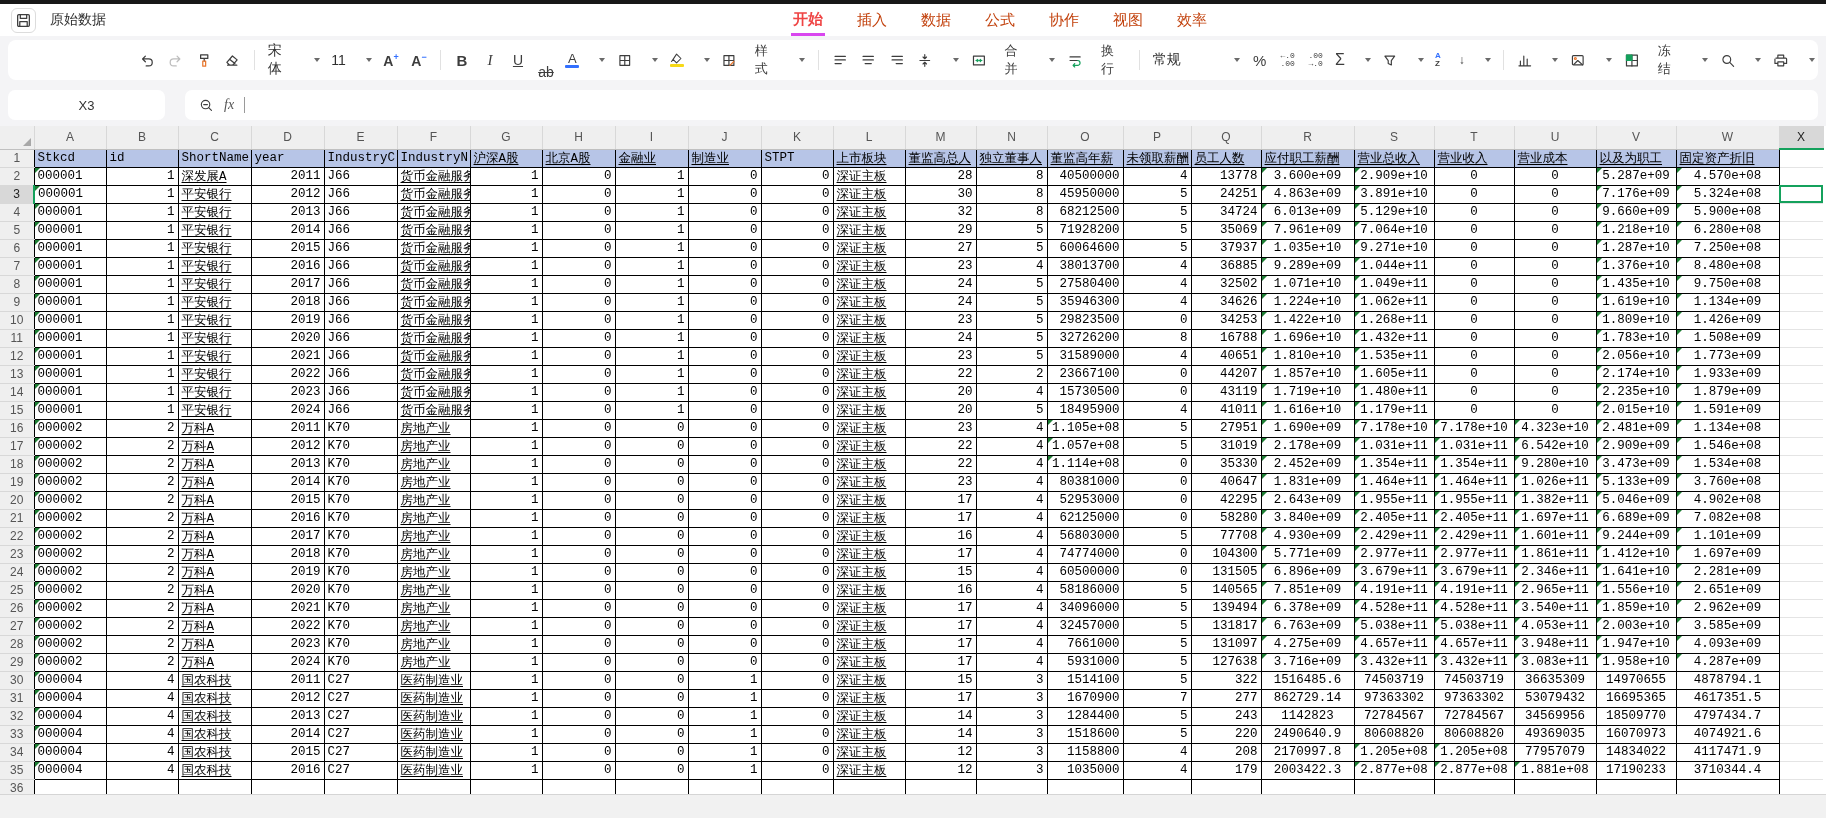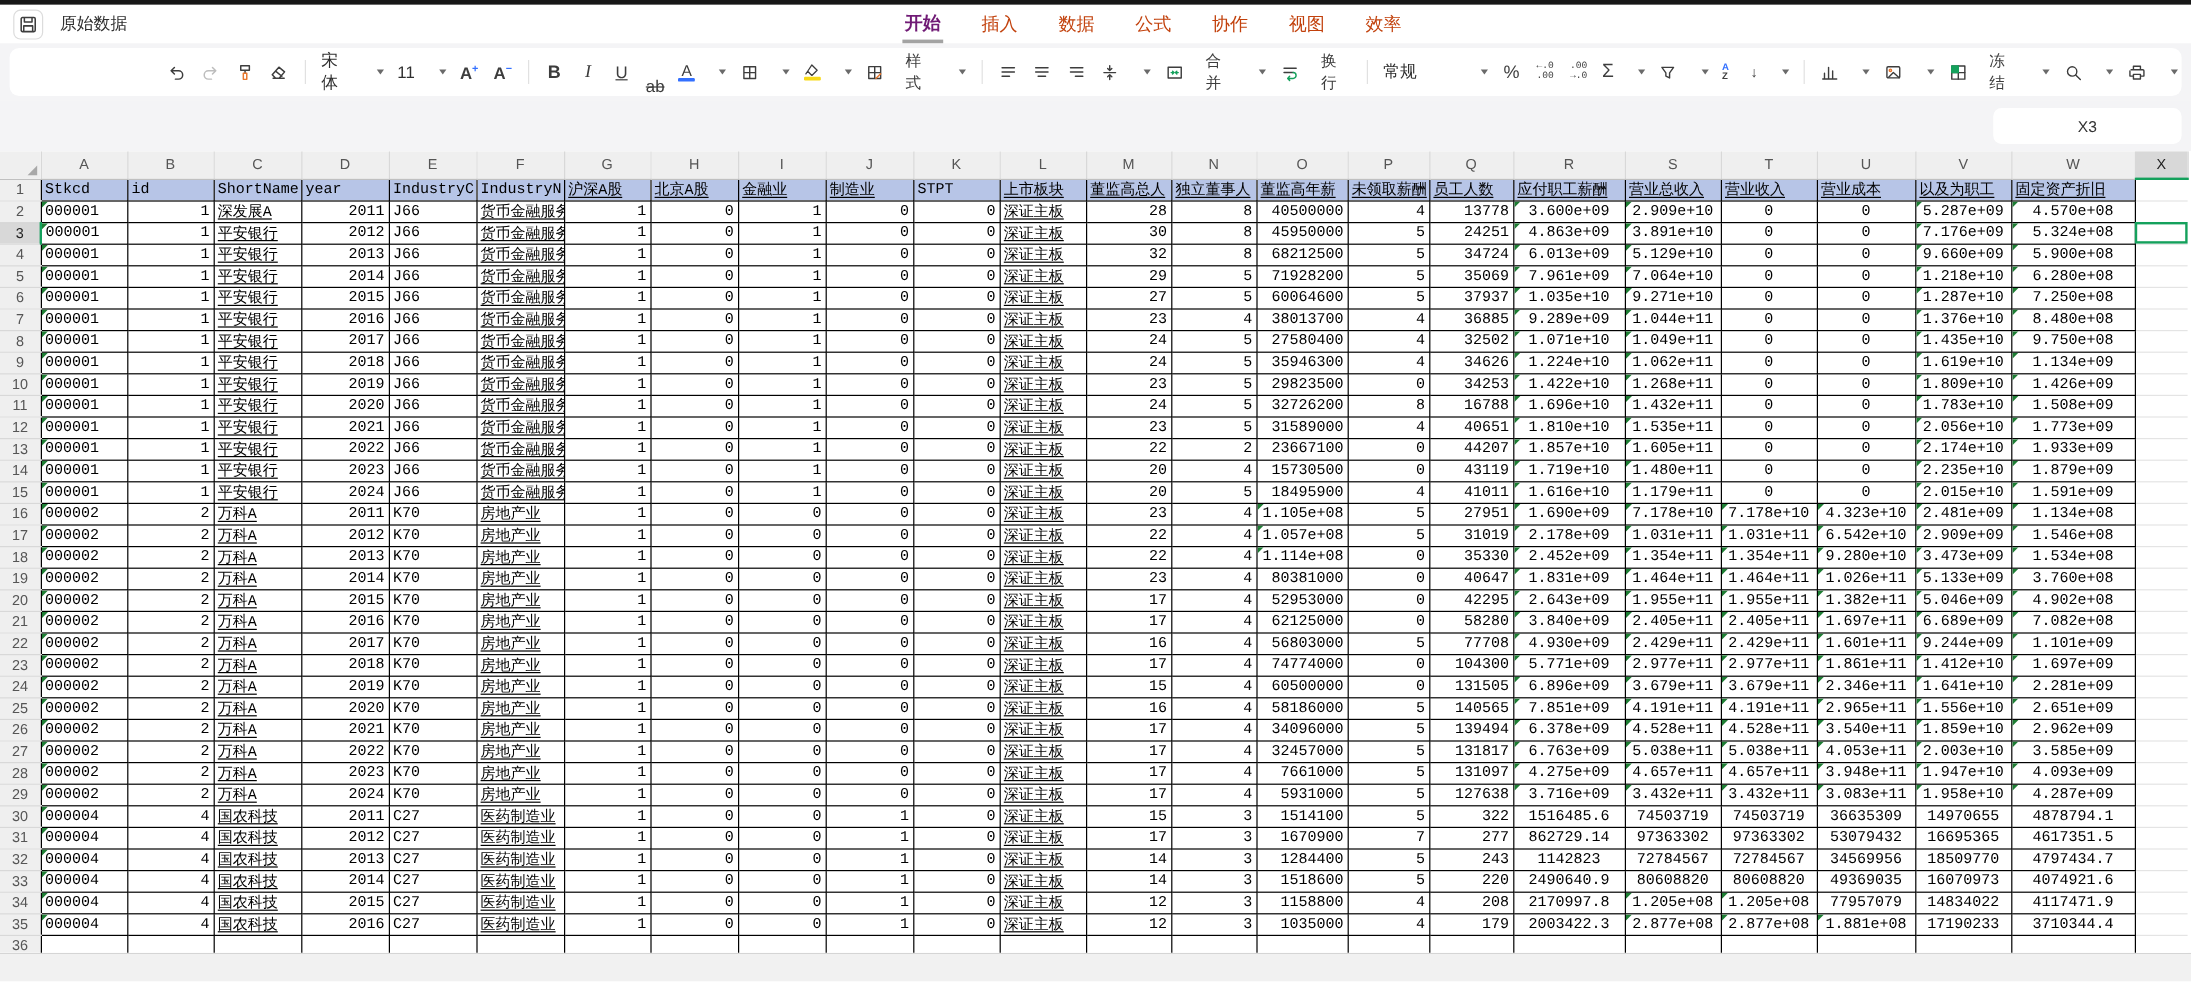--- a/index.html
+++ b/index.html
@@ -7,21 +7,21 @@
     font-family:"Liberation Sans", sans-serif; }
   
   .winstrip { height:4px; background:#171717; }
   
   .titlebar { height:32px; background:#fff; position:relative; display:flex; align-items:center; }
   .savebtn { width:25px; height:25px; margin-left:11px; border:1px solid #dcdcdc; border-radius:6px;
     display:flex; align-items:center; justify-content:center; }
   .doctitle { margin-left:14px; font-size:14px; color:#2f2f2f; }
   .tabs { position:absolute; left:752px; top:0; height:32px; display:flex; align-items:center; gap:30px; }
   .tab { font-size:15px; color:#c2410c; padding:5px 2px 4px; cursor:default; }
-  .tab.act { color:#701a75; font-weight:700; border-bottom:3px solid #a3a3a3; }
+  .tab.act { color:#ef4444; font-weight:700; border-bottom:3px solid #d946ef;margin-left:39px; }
   
   .tbregion { height:48px; background:#f4f4f6; padding:4px 8px 4px 8px; }
   .toolbar { height:40px; background:#fff; border-radius:8px; display:flex; align-items:center;
     padding-left:128px; gap:6px; }
   .ti { min-width:22px; height:28px; display:flex; align-items:center; justify-content:center;
     gap:18px; padding:0 3px; border-radius:4px; color:#3d3d3d; font-size:13px; }
   .ic { width:17px; height:17px; stroke:#3d3d3d; fill:none; stroke-width:1.2;
     stroke-linecap:round; stroke-linejoin:round; }
   .dis .ic { stroke:#bdbdbd; }
   .vdiv { width:1px; height:20px; background:#e1e1e1; margin:0 4px; }
@@ -35,21 +35,21 @@
   .stack { display:flex; flex-direction:column; align-items:center; line-height:12px; }
   .stack .bar { width:14px; height:3px; border-radius:1px; }
   .supA { font-size:14px; font-weight:600; }
   .supA sup { font-size:9px; }
   .dec { display:flex; flex-direction:column; font-size:8px; line-height:8px;
     font-family:"Liberation Mono", monospace; color:#3d3d3d; }
   .azc { display:flex; flex-direction:column; font-size:8px; line-height:8px; font-weight:700; }
   .sigma { font-size:16px; }
   .numfmt { width:96px; display:flex; justify-content:space-between; align-items:center; }
   
-  .frow { height:42px; background:#f4f4f6; display:flex; align-items:center; gap:20px; padding:0 8px;justify-content:flex-end; }
+  .frow { height:42px; background:#f4f4f6; display:flex; align-items:center; gap:20px; padding:0 8px; }
   .namebox { width:157px; height:30px; background:#fff; border-radius:7px; display:flex;
     align-items:center; justify-content:center; font-size:13px; color:#333; }
   .fxbox { flex:1; height:30px; background:#fff; border-radius:7px; display:flex;
     align-items:center; padding-left:14px; gap:10px; }
   .fxi { font-style:italic; font-family:"Liberation Serif", serif; font-size:14px; color:#555; }
   .cursor { width:1px; height:16px; background:#9a9a9a; }
   
   .gridwrap { height:668px; overflow:hidden; background:#fff; position:relative; }
   table { border-collapse:collapse; table-layout:fixed; width:1823px;
     font-family:"Liberation Mono","DejaVu Sans Mono", monospace; font-size:12.5px; color:#000; }
@@ -282,20 +282,29 @@
       <svg class="ic" viewBox="0 0 16 16">
           <path d="M5 5.5V2.5h6v3 M3 5.5h10a1 1 0 0 1 1 1V11h-3 M2 11h3 M5 9.5h6v4H5z M2 6.5v4.5"></path>
         </svg>
       <i class="car"></i>
     </div>
   </div>
 </div>
 
 <div class="frow">
   <div class="namebox">X3</div>
+  <div class="fxbox">
+    <svg class="ic" style="width:15px;height:15px" viewBox="0 0 16 16">
+        <circle cx="7" cy="7" r="4.5"></circle>
+        <path d="M5 7h4 M10.3 10.3l3 3"></path>
+      </svg>
+    <span class="fxi">fx</span>
+    <span class="cursor"></span>
+    <span></span>
+  </div>
 </div>
 
 <div class="gridwrap">
   <table id="sheet">
       <colgroup>
         <col style="width:34px">
         <col style="width:72px">
         <col style="width:72px">
         <col style="width:73px">
         <col style="width:73px">

